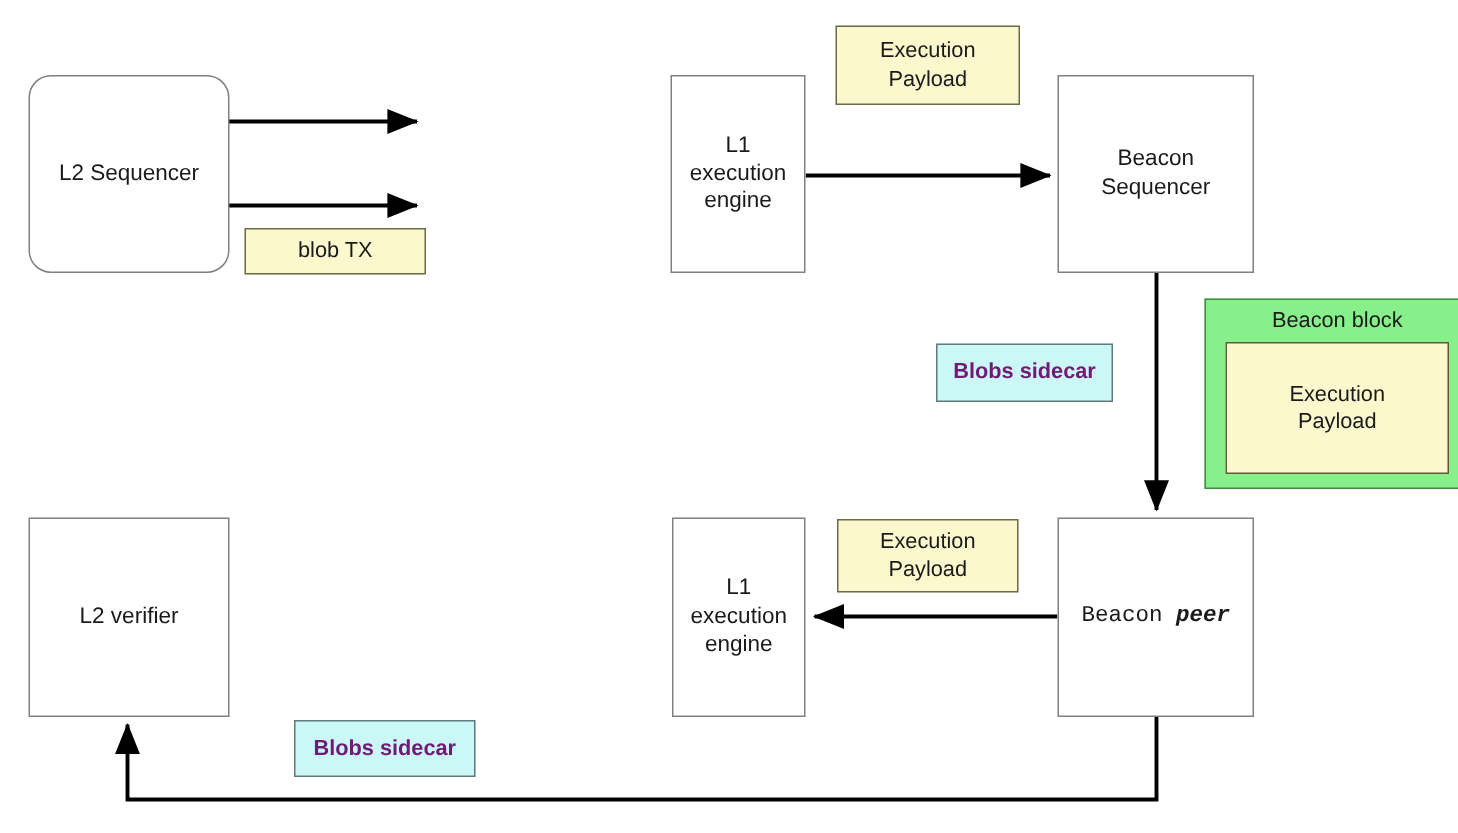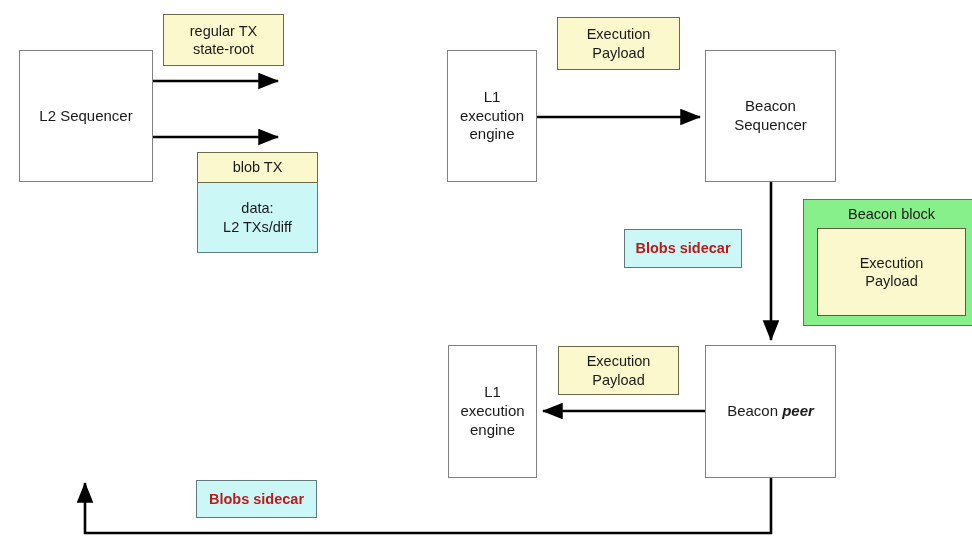--- a/index.html
+++ b/index.html
@@ -35,21 +35,21 @@
   .note-yellow {
     background: #fcf8cd;
     border: 1.3px solid #6b6b4a;
     color: #1a1a1a;
     font-size: 14.5px;
   }
   
   .note-cyan {
     background: #cbf7f7;
     border: 1.3px solid #5f7b7b;
-    color: #b91c1c;
+    color: #701a75;
     font-size: 14.5px;
   }
   .bold { font-weight: bold; }
   .ital-bold { font-style: italic; font-weight: bold; }
   
   .note-green {
     background: #88f08a;
     border: 1.3px solid #3d8c41;
     color: #1a1a1a;
     font-size: 14.5px;
@@ -144,39 +144,27 @@
     <line x1="537" y1="117" x2="700" y2="117" stroke="#000000" stroke-width="2.6" marker-end="url(#arrowhead)"></line>
 
     <line x1="771" y1="182" x2="771" y2="340" stroke="#000000" stroke-width="2.6" marker-end="url(#arrowhead)"></line>
 
     <line x1="705" y1="411" x2="543" y2="411" stroke="#000000" stroke-width="2.6" marker-end="url(#arrowhead)"></line>
 
     <polyline points="771,478 771,533 85,533 85,483" fill="none" stroke="#000000" stroke-width="2.6" marker-end="url(#arrowhead)"></polyline>
   </svg>
 
 
-  <div class="node box" style="left:19px; top:50px; width:134px; height:132px;">
+  <div class="node box" style="left:19px; top:50px; width:134px; height:132px;border-radius:15px;">
     <span>L2 Sequencer</span>
   </div>
 
-  <div class="node note-yellow" style="left:163px; top:14px; width:121px; height:52px;">
-    <span>
-      <span>regular TX</span><br>
-      <span>state-root</span>
-    </span>
-  </div>
-
-  <div class="stack" style="left:163px; top:152px; width:121px; height:101px;margin-left:34px;">
+
+  <div class="stack" style="left:163px; top:152px; width:121px; height:101px;">
     <div class="top-yellow" style="height:31px;">blob TX</div>
-    <div class="bot-cyan" style="height:70px;">
-      <span>
-        <span>data:</span><br>
-        <span>L2 TXs/diff</span>
-      </span>
-    </div>
   </div>
 
   <div class="node box" style="left:447px; top:50px; width:90px; height:132px;">
     <span>
       <span>L1</span><br>
       <span>execution</span><br>
       <span>engine</span>
     </span>
   </div>
 
@@ -203,39 +191,42 @@
   <div class="note-green" style="position:absolute; left:803px; top:199px; width:143px; height:93px;">
     <div class="green-title">Beacon block</div>
     <div class="green-inner">
       <span>
         <span>Execution</span><br>
         <span>Payload</span>
       </span>
     </div>
   </div>
 
+  <div class="node box" style="left:19px; top:345px; width:134px; height:133px;">
+    <span>L2 verifier</span>
+  </div>
 
   <div class="node note-cyan bold" style="left:196px; top:480px; width:121px; height:38px;">
     <span>Blobs sidecar</span>
   </div>
 
   <div class="node box" style="left:448px; top:345px; width:89px; height:133px;">
     <span>
       <span>L1</span><br>
       <span>execution</span><br>
       <span>engine</span>
     </span>
   </div>
 
   <div class="node note-yellow" style="left:558px; top:346px; width:121px; height:49px;">
     <span>
       <span>Execution</span><br>
       <span>Payload</span>
     </span>
   </div>
 
-  <div class="node box" style="left:705px; top:345px; width:131px; height:133px;">
+  <div class="node box" style="left:705px; top:345px; width:131px; height:133px;font-family:Liberation Mono, monospace;">
     <span>
       <span>Beacon </span><span class="ital-bold">peer</span>
     </span>
   </div>
 
 </div>
 
 </body></html>

